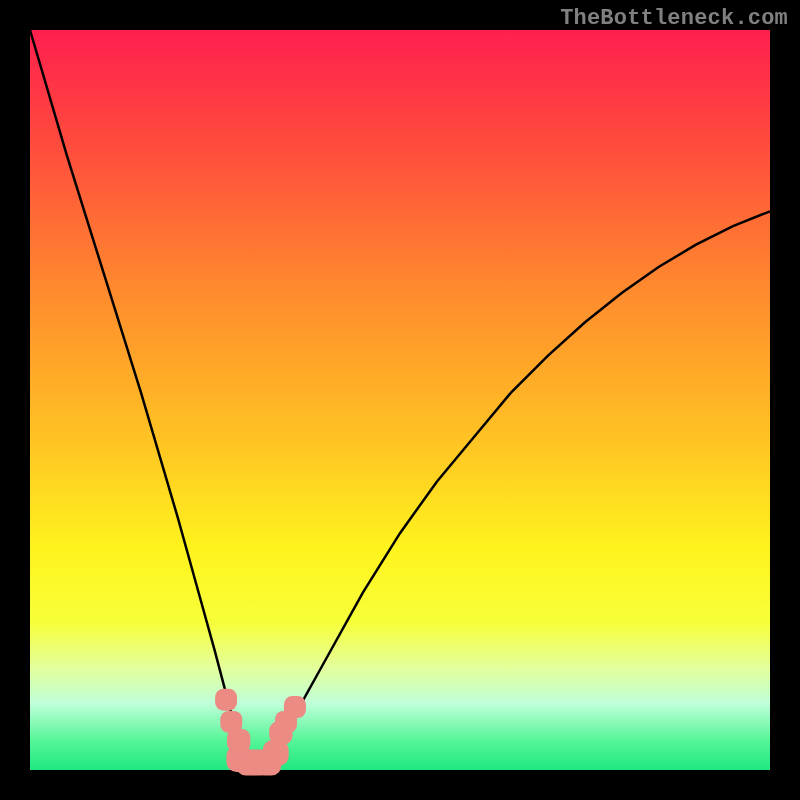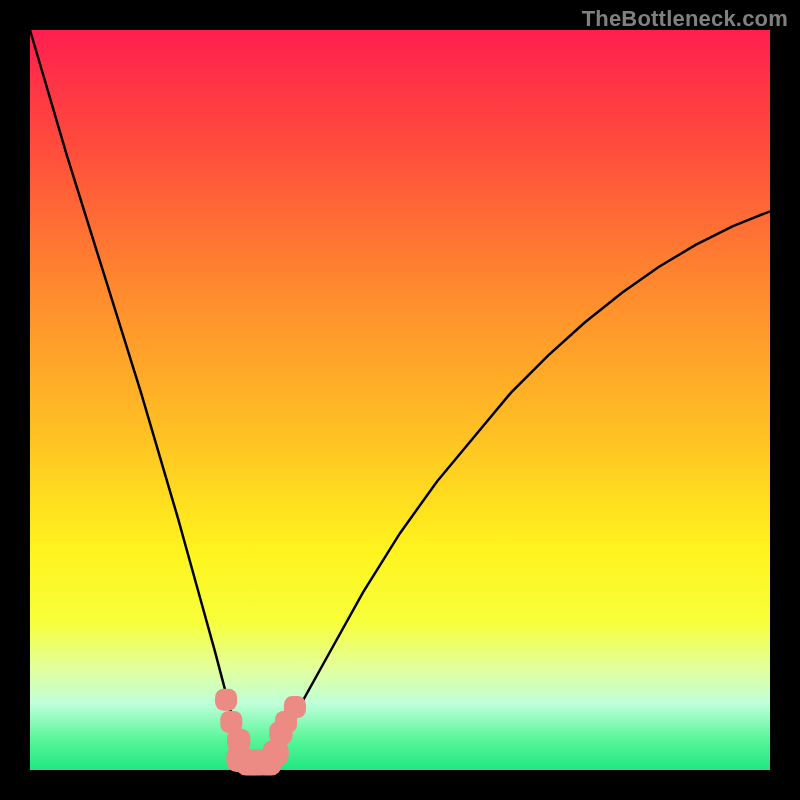--- a/index.html
+++ b/index.html
@@ -12,21 +12,21 @@
   }
   .stage {
     position: relative;
     width: 800px;
     height: 800px;
   }
   .attribution {
     position: absolute;
     top: 6px;
     right: 12px;
-    font-family: Liberation Sans, sans-serif;
+    font-family: Liberation Mono, monospace;
     font-size: 22px;
     font-weight: 600;
     color: #808080;
     letter-spacing: 0.2px;
   }
   svg {
     display: block;
   }
 </style>
 </head>

